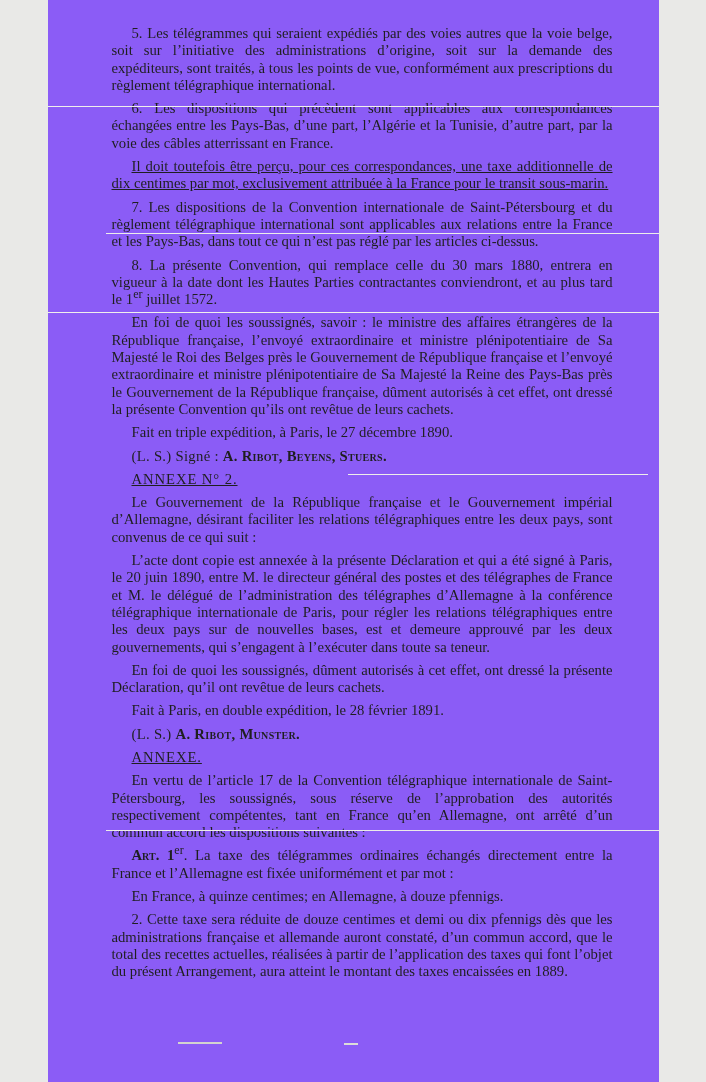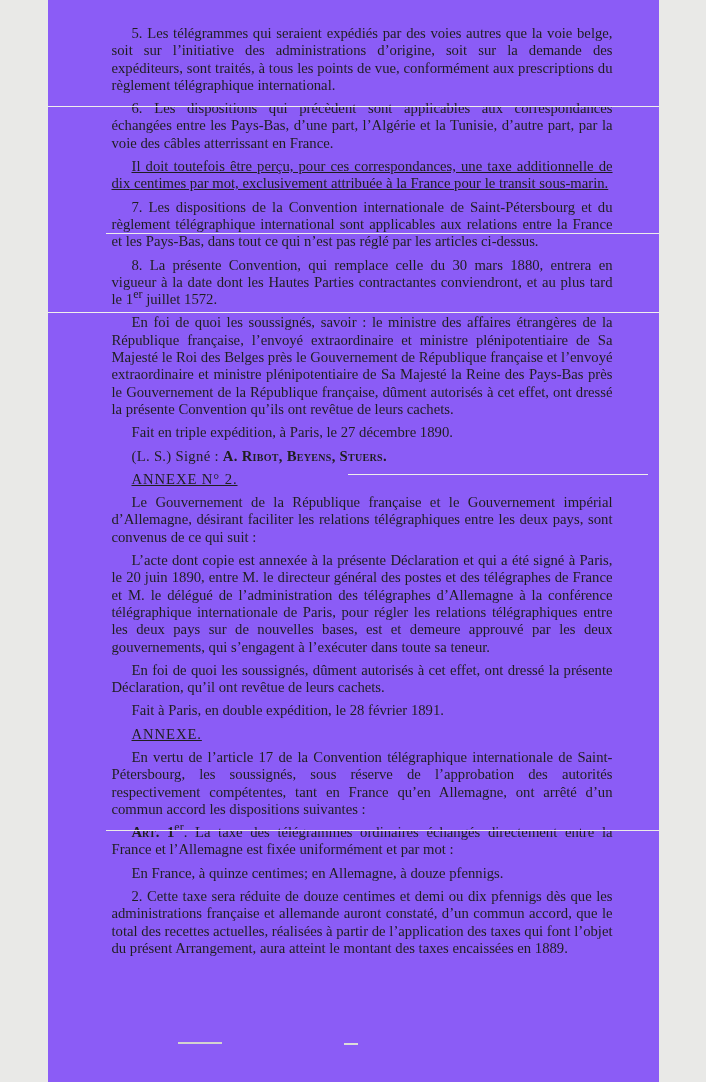--- a/index.html
+++ b/index.html
@@ -86,20 +86,21 @@
   <p class="heading">ANNEXE N° 2.</p>
 
   <p>Le Gouvernement de la République française et le Gouvernement impérial d’Allemagne, désirant faciliter les relations télégraphiques entre les deux pays, sont convenus de ce qui suit :</p>
 
   <p>L’acte dont copie est annexée à la présente Déclaration et qui a été signé à Paris, le 20 juin 1890, entre M. le directeur général des postes et des télégraphes de France et M. le délégué de l’administration des télégraphes d’Allemagne à la conférence télégraphique internationale de Paris, pour régler les relations télégraphiques entre les deux pays sur de nouvelles bases, est et demeure approuvé par les deux gouvernements, qui s’engagent à l’exécuter dans toute sa teneur.</p>
 
   <p>En foi de quoi les soussignés, dûment autorisés à cet effet, ont dressé la présente Déclaration, qu’il ont revêtue de leurs cachets.</p>
 
   <p class="dateline">Fait à Paris, en double expédition, le 28 février 1891.</p>
 
+  <p class="sig sig-2"><span>(L. S.) </span><span class="sc">A. Ribot, Munster.</span></p>
 
   <p class="heading">ANNEXE.</p>
 
   <p>En vertu de l’article 17 de la Convention télégraphique internationale de Saint-Pétersbourg, les soussignés, sous réserve de l’approbation des autorités respectivement compétentes, tant en France qu’en Allemagne, ont arrêté d’un commun accord les dispositions suivantes :</p>
 
   <p><span class="sc">Art. 1</span><sup>er</sup><span>. La taxe des télégrammes ordinaires échangés directement entre la France et l’Allemagne est fixée uniformément et par mot :</span></p>
 
   <p>En France, à quinze centimes; en Allemagne, à douze pfennigs.</p>
 
   <p>2. Cette taxe sera réduite de douze centimes et demi ou dix pfennigs dès que les administrations française et allemande auront constaté, d’un commun accord, que le total des recettes actuelles, réalisées à partir de l’application des taxes qui font l’objet du présent Arrangement, aura atteint le montant des taxes encaissées en 1889.</p>

